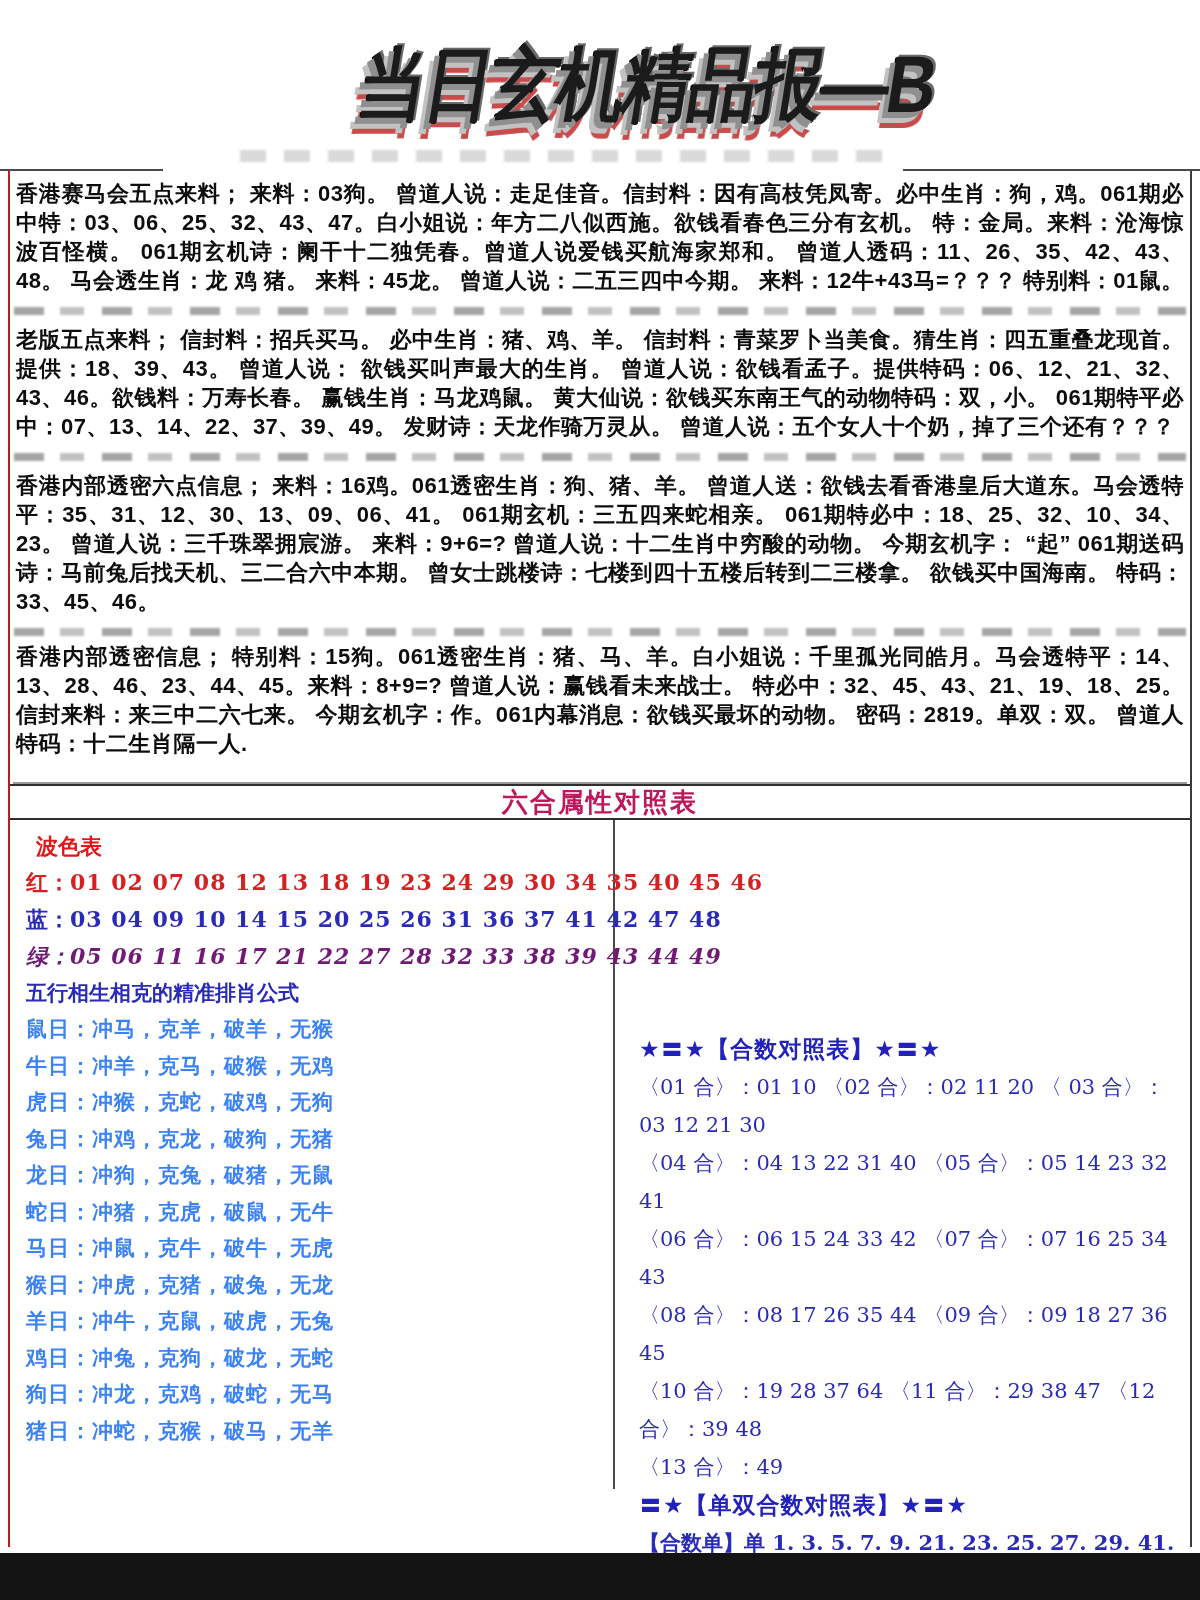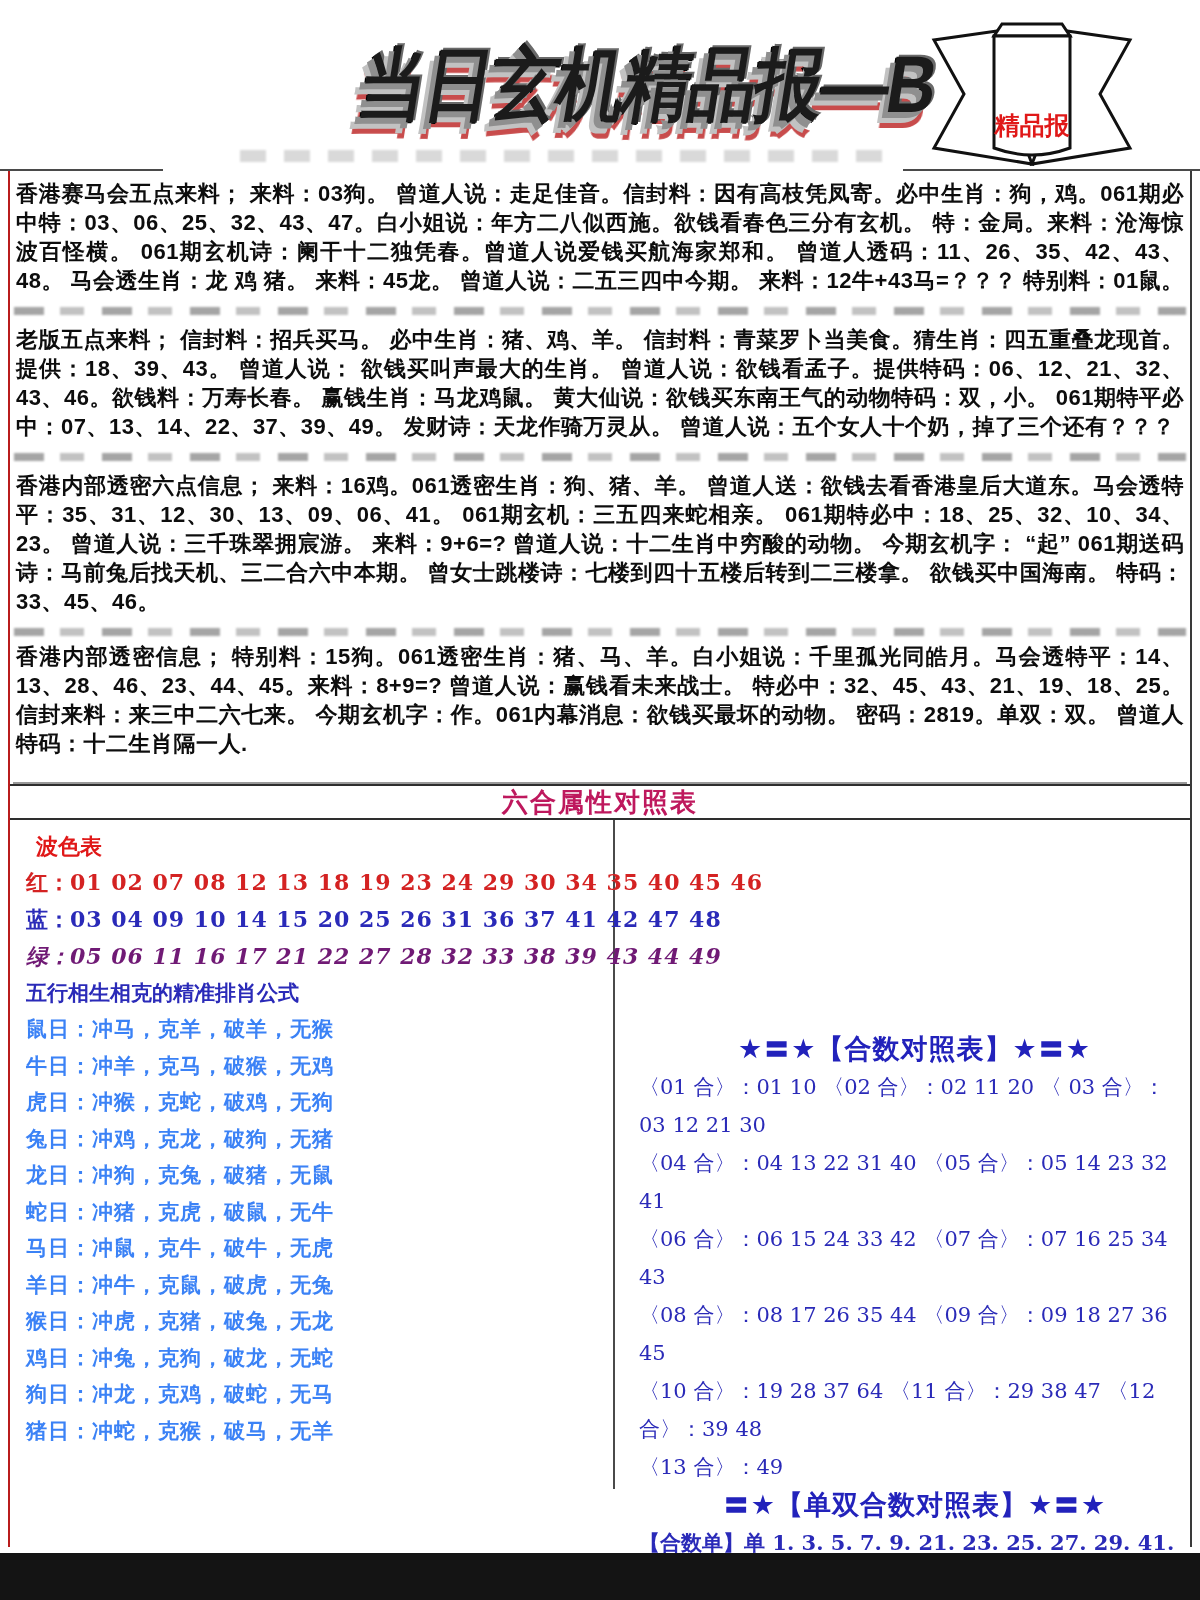--- a/index.html
+++ b/index.html
@@ -59,45 +59,36 @@
   .left-col{width:605px;box-sizing:border-box;border-right:2px solid #4a4a4a;padding:10px 10px 0 16px;}
   .right-col{flex:1;box-sizing:border-box;padding:210px 0 0 24px;}
   .bose-title{color:#e01818;font-size:22px;font-weight:bold;line-height:34px;padding-left:10px;}
   .bose-line{font-size:22px;line-height:37px;font-weight:bold;white-space:nowrap;}
   .bose-line .nums{font-family:"DejaVu Serif","Liberation Serif",serif;font-weight:bold;letter-spacing:1px;}
   .c-red{color:#d42222;}
   .c-blue{color:#2a2ab8;}
   .c-green{color:#701a75;font-style:italic;}
   .wuxing-title{color:#2a2ab8;font-size:21px;font-weight:bold;line-height:36px;}
   .zodiac-row{color:#3b82f6;font-size:21px;font-weight:bold;line-height:36.5px;letter-spacing:1px;}
-  .heshu-title{color:#2222bb;font-size:27px;font-weight:bold;line-height:38px;letter-spacing:1px;text-align:center;}
+  .heshu-title{color:#2222bb;font-size:23px;font-weight:bold;line-height:38px;letter-spacing:1px;}
   .heshu-row{color:#2a2ab8;font-size:21px;font-weight:normal;line-height:38px;font-family:"DejaVu Serif","Liberation Serif",serif;}
   .ds-row{color:#2a2ab8;font-size:21px;font-weight:bold;line-height:38px;font-family:"DejaVu Serif","Liberation Serif",serif;}
   
   .bottom-bar{position:absolute;left:0;right:0;top:1553px;height:47px;background:#141414;}
 </style>
 </head>
 <body>
 
 <div class="page">
 
   <div class="title-wrap">
     <span class="title-layer title-ghost">当日玄机精品报—B</span>
     <span class="title-layer title-main">当日玄机精品报—B</span>
   </div>
 
-  <div class="banner">
-    <svg viewBox="0 0 208 150">
-      <polygon points="104,6 6,20 36,74 6,128 104,144 78,74" fill="#ffffff" stroke="#111" stroke-width="3" stroke-linejoin="miter"></polygon>
-      <polygon points="104,6 202,20 172,74 202,128 104,144 130,74" fill="#ffffff" stroke="#111" stroke-width="3" stroke-linejoin="miter"></polygon>
-      <polygon points="74,4 134,4 142,16 66,16" fill="#ffffff" stroke="#111" stroke-width="3"></polygon>
-      <path d="M66,16 L142,16 L142,128 Q104,142 66,128 Z" fill="#ffffff" stroke="#111" stroke-width="3"></path>
-      <text x="104" y="114" text-anchor="middle" font-size="25" fill="#e01818">精品报</text>
-    </svg>
-  </div>
 
   <div class="ghost-band"></div>
   <div class="rule-left"></div>
   <div class="rule-right"></div>
 
   <div class="content-box">
 
     <p class="para">香港赛马会五点来料；  来料：03狗。  曾道人说：走足佳音。信封料：因有高枝凭凤寄。必中生肖：狗，鸡。061期必中特：03、06、25、32、43、47。白小姐说：年方二八似西施。欲钱看春色三分有玄机。  特：金局。来料：沧海惊波百怪横。  061期玄机诗：阑干十二独凭春。曾道人说爱钱买航海家郑和。  曾道人透码：11、26、35、42、43、48。  马会透生肖：龙 鸡 猪。  来料：45龙。  曾道人说：二五三四中今期。  来料：12牛+43马=？？？  特别料：01鼠。</p>
     <div class="gap">
         <div class="smudge"></div>
@@ -135,22 +126,22 @@
         </div>
 
         <div class="wuxing-title">五行相生相克的精准排肖公式</div>
         <div class="zodiac-row">鼠日：冲马，克羊，破羊，无猴</div>
         <div class="zodiac-row">牛日：冲羊，克马，破猴，无鸡</div>
         <div class="zodiac-row">虎日：冲猴，克蛇，破鸡，无狗</div>
         <div class="zodiac-row">兔日：冲鸡，克龙，破狗，无猪</div>
         <div class="zodiac-row">龙日：冲狗，克兔，破猪，无鼠</div>
         <div class="zodiac-row">蛇日：冲猪，克虎，破鼠，无牛</div>
         <div class="zodiac-row">马日：冲鼠，克牛，破牛，无虎</div>
+        <div class="zodiac-row">猴日：冲虎，克猪，破兔，无龙</div>
         <div class="zodiac-row">羊日：冲牛，克鼠，破虎，无兔</div>
-        <div class="zodiac-row">猴日：冲虎，克猪，破兔，无龙</div>
         <div class="zodiac-row">鸡日：冲兔，克狗，破龙，无蛇</div>
         <div class="zodiac-row">狗日：冲龙，克鸡，破蛇，无马</div>
         <div class="zodiac-row">猪日：冲蛇，克猴，破马，无羊</div>
       </div>
 
       <div class="right-col">
         <div class="heshu-title">★〓★【合数对照表】★〓★</div>
         <div class="heshu-row">〈01 合〉：01 10  〈02 合〉：02 11 20  〈 03 合〉：03 12 21 30</div>
         <div class="heshu-row">〈04 合〉：04 13 22 31 40  〈05 合〉：05 14 23 32 41</div>
         <div class="heshu-row">〈06 合〉：06 15 24 33 42  〈07 合〉：07 16 25 34 43</div>

